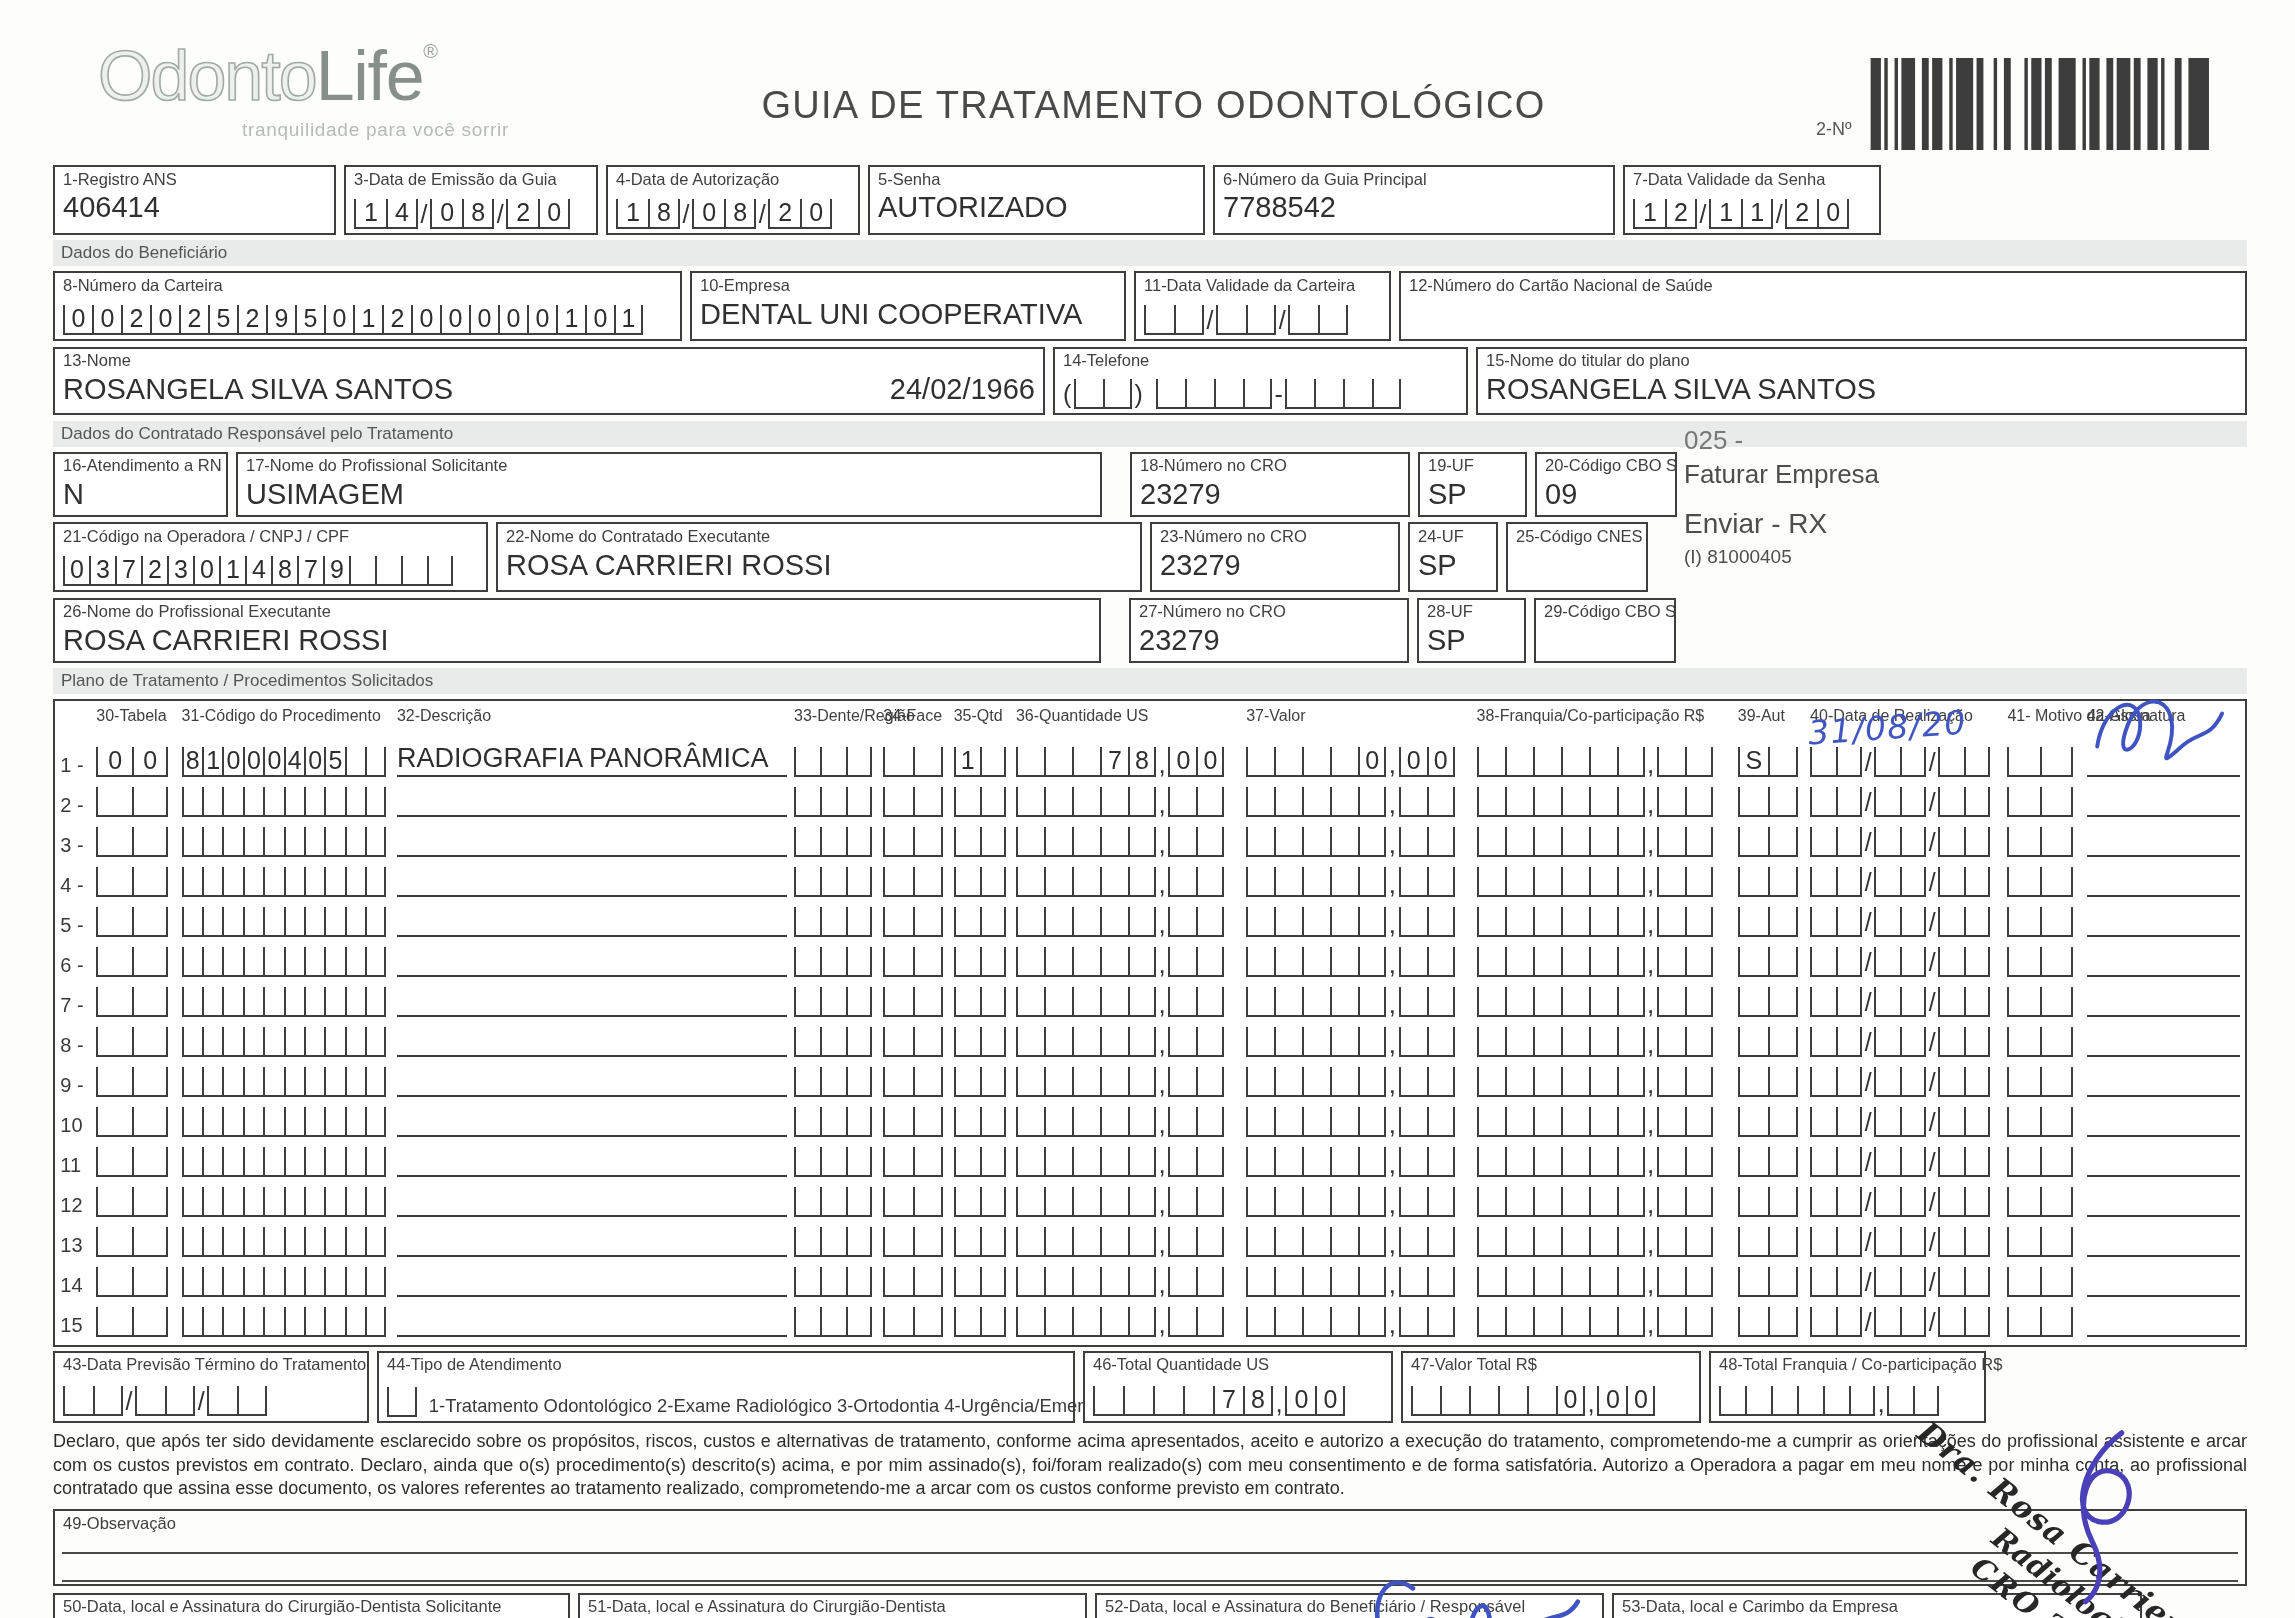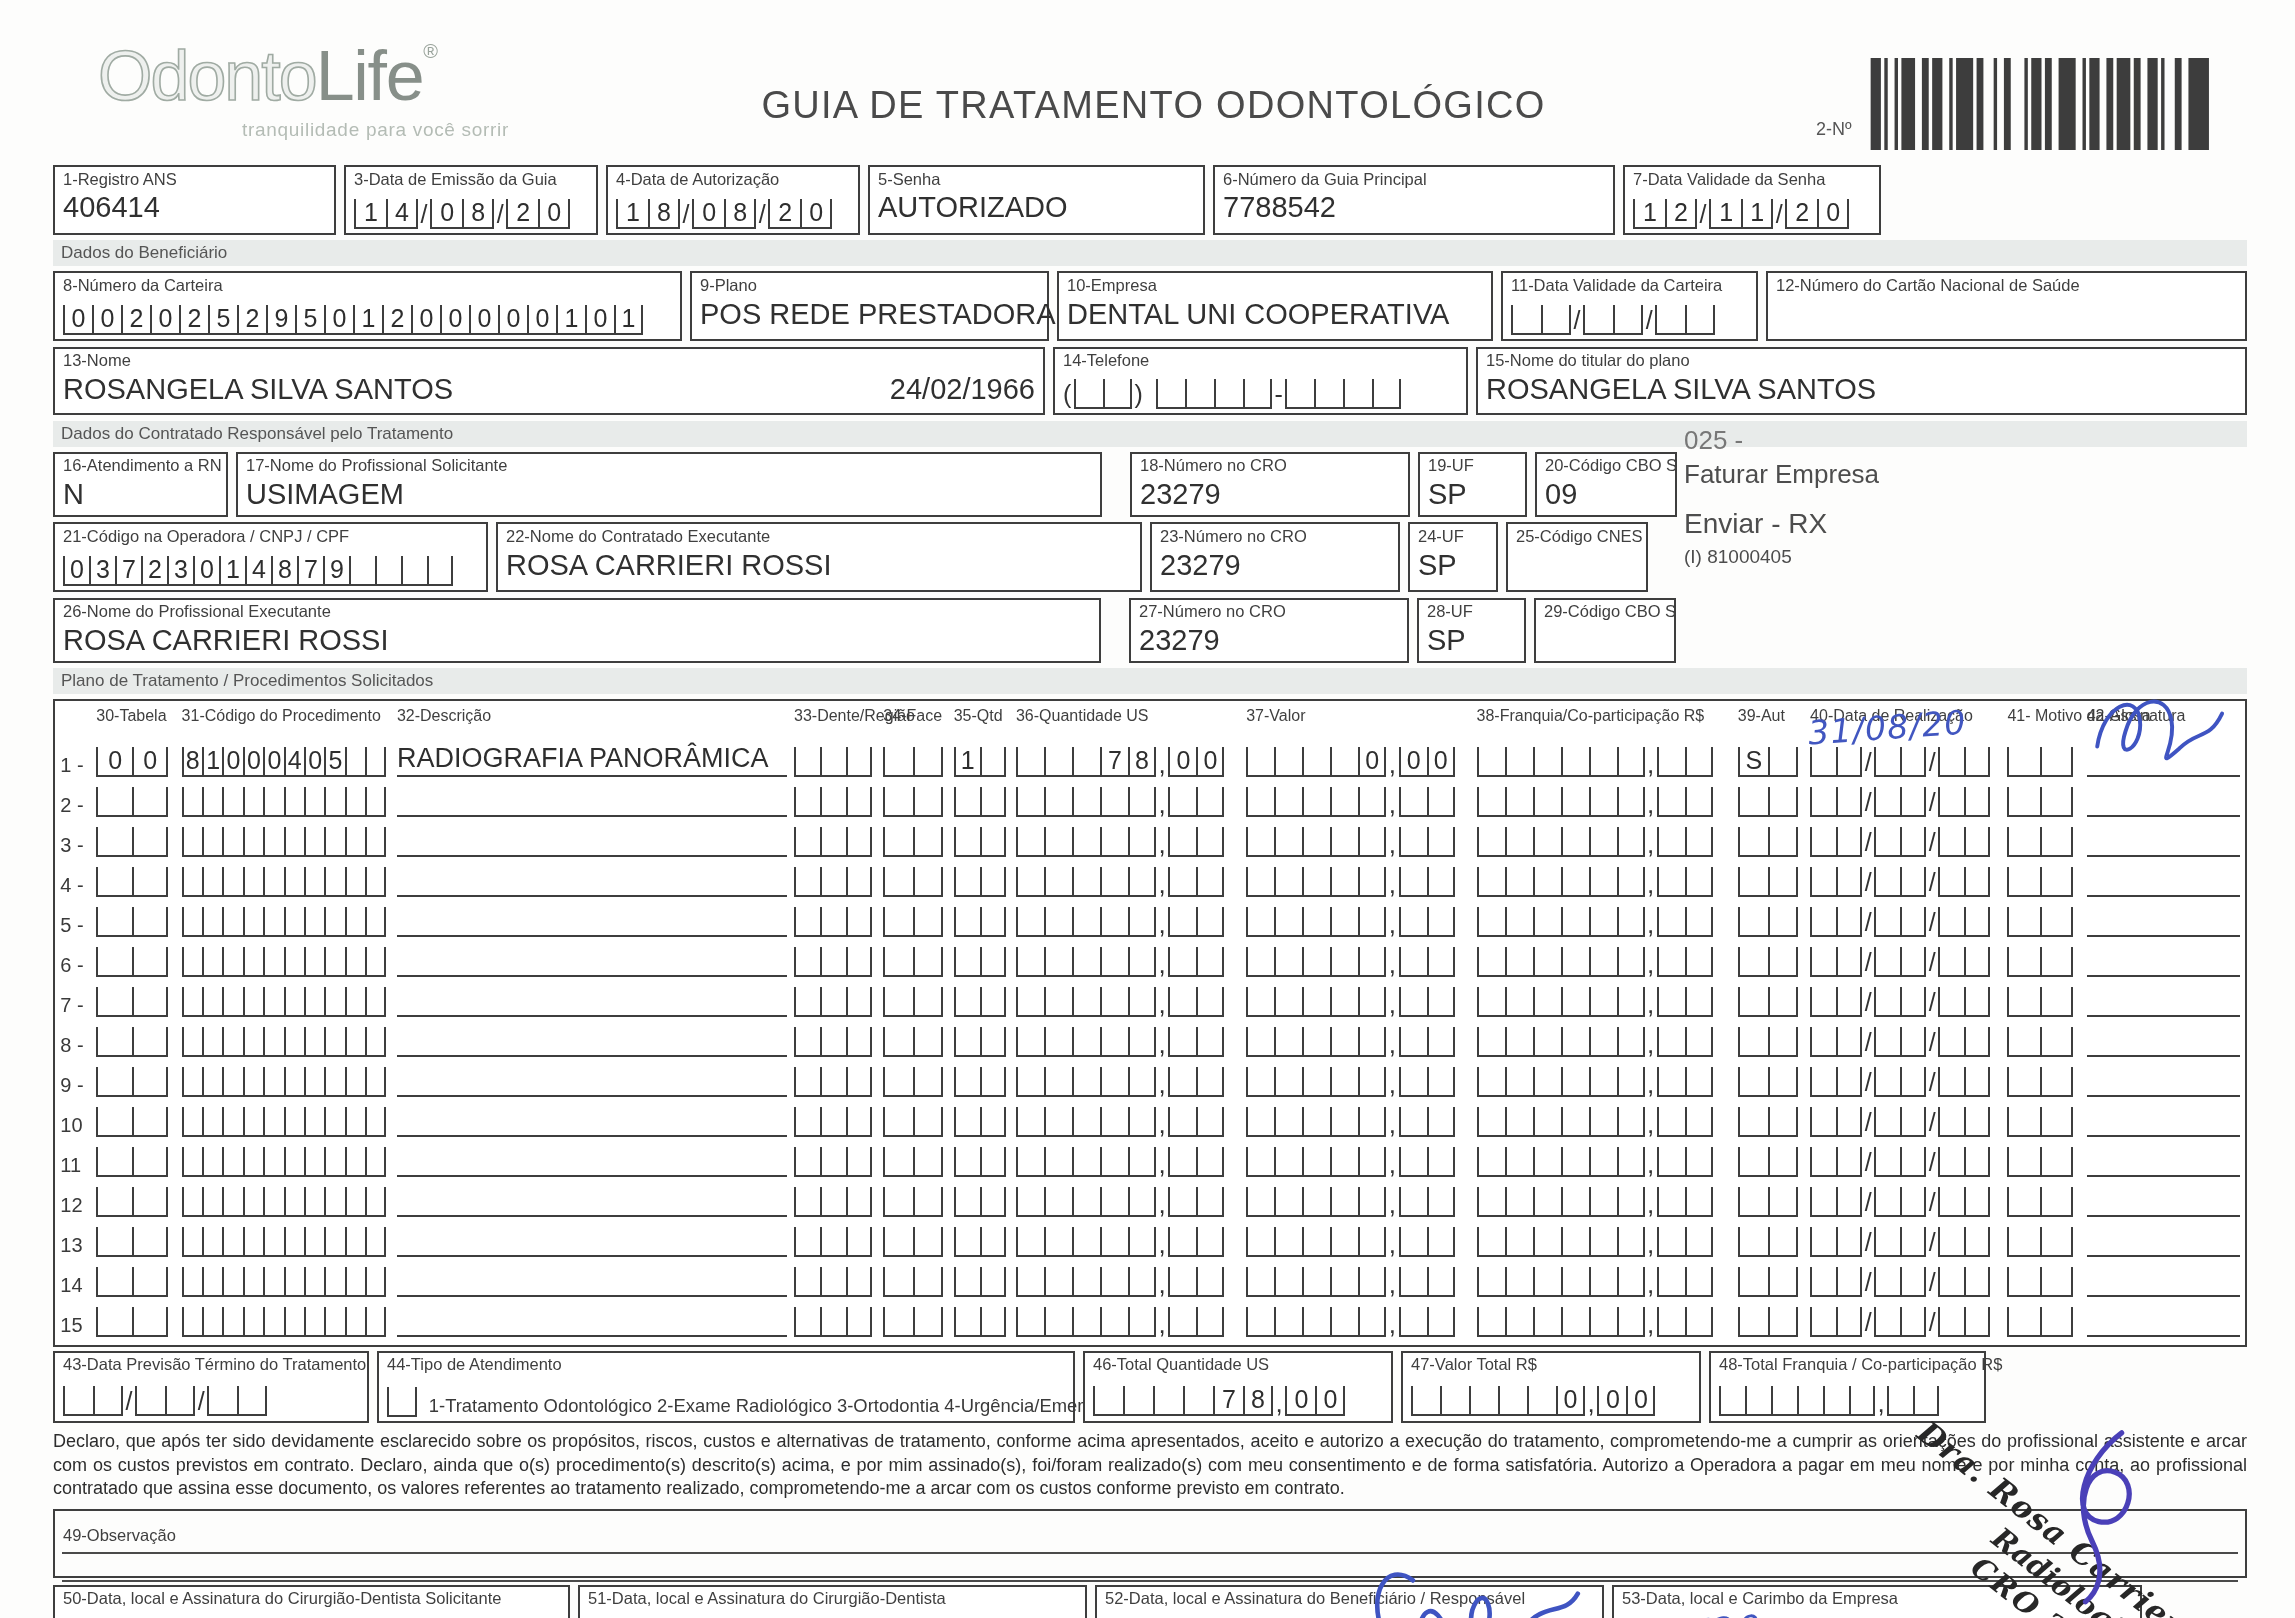--- a/index.html
+++ b/index.html
@@ -64,21 +64,21 @@
   .s-mot{width:74px;flex:none;margin-right:5.3px;}
   .s-ass{width:153px;flex:none;}
   .descline{border-bottom:2px solid #3e3e3e;height:32px;font-size:27px;color:#2e2e2e;white-space:nowrap;}
   .assline{border-bottom:2px solid #3e3e3e;height:32px;position:relative;}
   
   .hand{font-family:"DejaVu Sans",sans-serif;font-style:italic;color:#4156c0;}
   .hand-date{position:absolute;font-size:36px;letter-spacing:4px;transform:rotate(-4deg);white-space:nowrap;}
   .sig-svg{position:absolute;pointer-events:none;}
   
   #declaration{font-size:18px;color:#2d2d2d;line-height:1.32;margin:6.6px 0 8px;text-align:justify;}
-  #obs-box{border:2px solid #3e3e3e;height:69px;position:relative;padding:15px 8px;box-sizing:border-box;margin-bottom:6.6px;}
+  #obs-box{border:2px solid #3e3e3e;height:77px;position:relative;padding:3px 8px;box-sizing:border-box;margin-bottom:6.6px;}
   .obs-line{position:absolute;left:6.6px;right:6.6px;border-bottom:2px solid #4a4a4a;}
   .sigrow .fbox{height:74px;}
   
   #stamp{position:absolute;left:1930px;top:1410px;width:461px;text-align:center;
          transform:rotate(38deg);transform-origin:left top;
          font-family:"DejaVu Serif",serif;font-style:italic;font-weight:bold;color:#272727;line-height:1.25;}
   #stamp .st1{font-size:31px;letter-spacing:1.3px;}
   #stamp .st2{font-size:29px;}
   #stamp .st3{font-size:29px;letter-spacing:2px;}
 </style>
@@ -216,24 +216,20 @@
               <span class="cc" style="width: 29px;">0</span>
               <span class="cc" style="width: 29px;">0</span>
               <span class="cc" style="width: 29px;">0</span>
               <span class="cc" style="width: 29px;">0</span>
               <span class="cc" style="width: 29px;">0</span>
               <span class="cc" style="width: 29px;">1</span>
               <span class="cc" style="width: 29px;">0</span>
               <span class="cc" style="width: 29px;">1</span>
             </span></div>
       </div>
-      <div class="fbox" style="width:359px">
-        <div class="flabel">9-Plano</div>
-        <div class="fvalue">POS REDE PRESTADORA</div>
-      </div>
       <div class="fbox" style="width:436px">
         <div class="flabel">10-Empresa</div>
         <div class="fvalue">DENTAL UNI  COOPERATIVA</div>
       </div>
       <div class="fbox" style="width:257px">
         <div class="flabel">11-Data Validade da Carteira</div>
         <div class="dgroup" style="margin-top:5.3px">
           <span class="comb">
               <span class="cc" style="width: 30px;"></span>
               <span class="cc" style="width: 30px;"></span>

